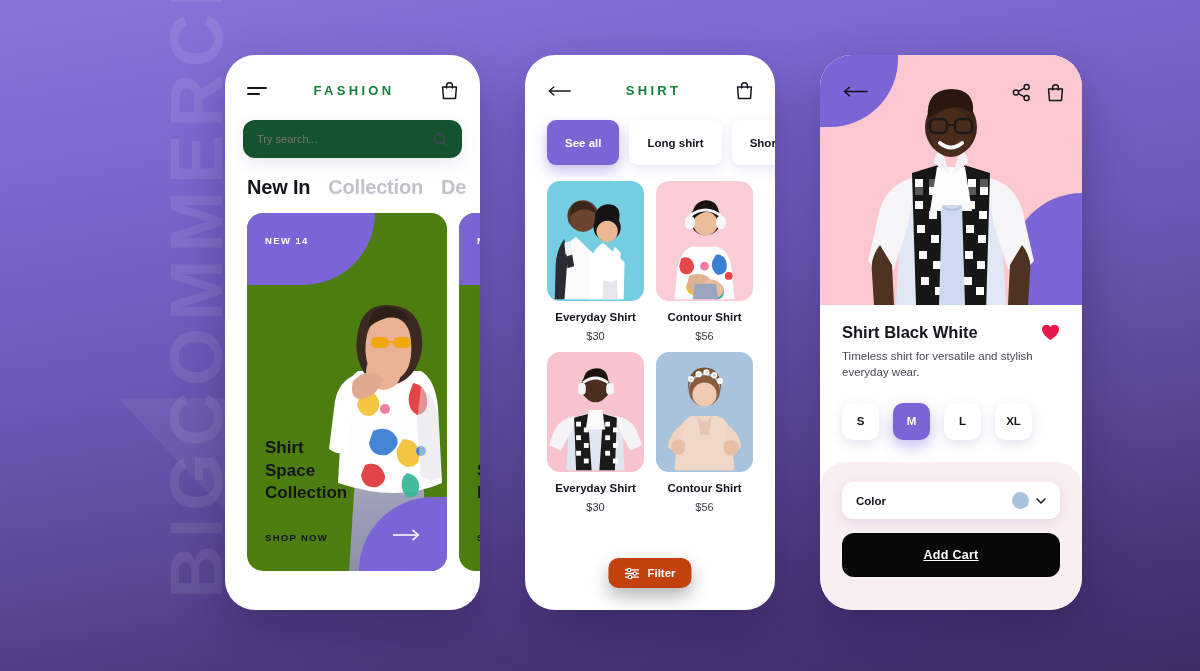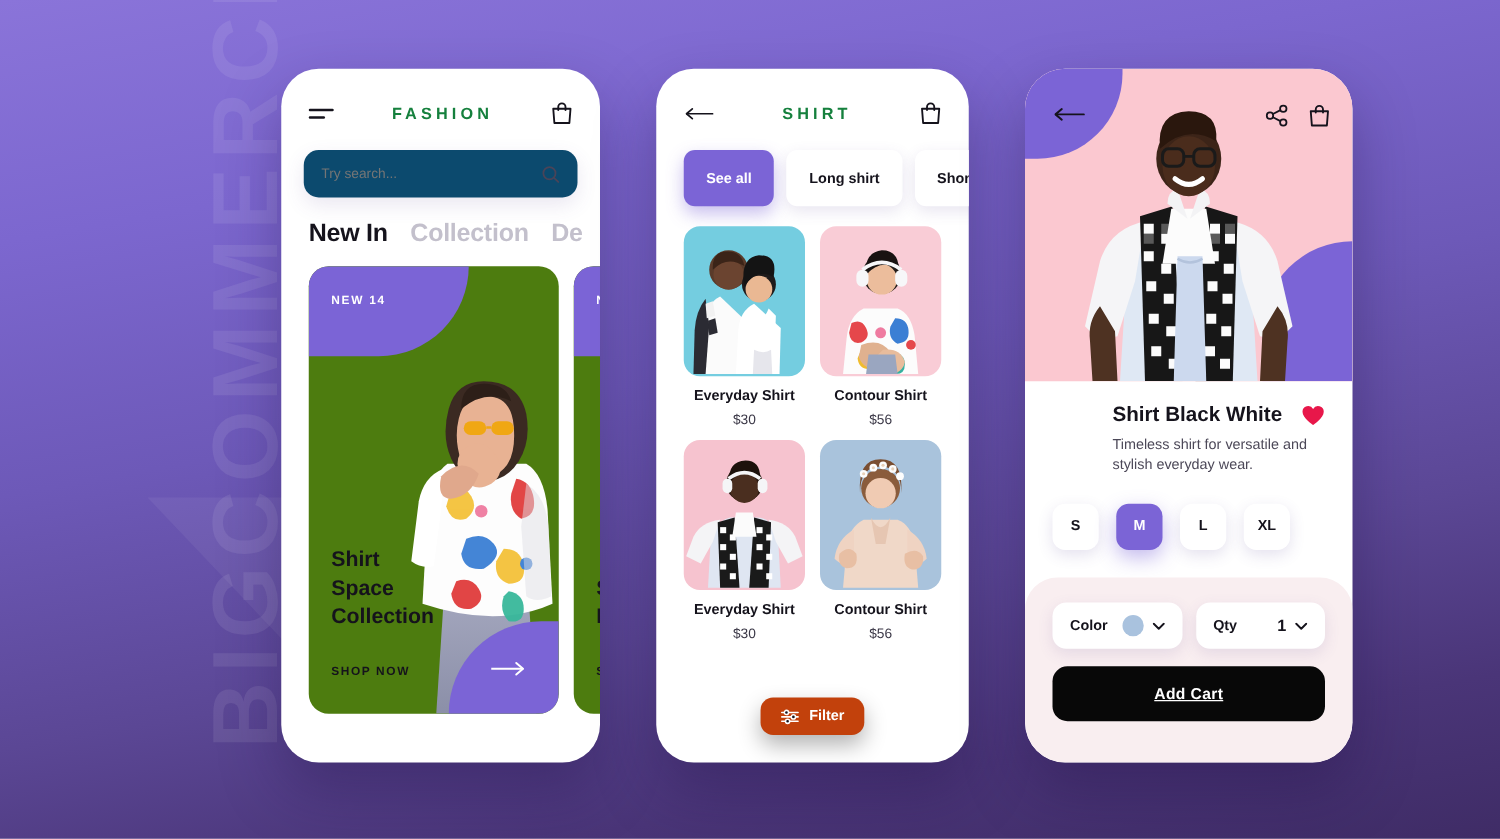--- a/index.html
+++ b/index.html
@@ -37,21 +37,21 @@
 
   
   .topbar { display:flex; align-items:center; justify-content:space-between; padding:26px 22px 0 22px; }
   .title { font-size:13px; font-weight:700; letter-spacing:3.3px; color:#15803d; }
   .hamburger { width:20px; display:flex; flex-direction:column; gap:4px; cursor:pointer; }
   .hamburger i { display:block; height:2px; background:#15131c; border-radius:2px; }
   .hamburger i:nth-child(1){ width:20px; }
   .hamburger i:nth-child(2){ width:13px; }
 
   .search {
-    margin:20px 18px 0 18px; height:38px; border-radius:12px; background:#0c4a6e;
+    margin:20px 18px 0 18px; height:38px; border-radius:12px; background:#14532d;
     box-shadow:0 6px 16px rgba(90,70,150,0.13); display:flex; align-items:center;
     padding:0 14px; justify-content:space-between;
   }
   .search input { border:0; outline:0; font-size:11px; color:#9b96ab; flex:1;
     font-family:"Liberation Sans",sans-serif; background:transparent; }
 
   .tabs { display:flex; gap:18px; padding:18px 0 0 22px; align-items:baseline; overflow:hidden; white-space:nowrap; }
   .tab { font-size:20px; font-weight:700; color:#c3c0cc; letter-spacing:-0.2px; cursor:pointer; }
   .tab.active { color:#15131c; }
 
@@ -108,21 +108,21 @@
 
   
   .p3img { position:relative; width:100%; height:250px; background:#fbc8d0; overflow:hidden; }
   .p3img .blob-tl { position:absolute; left:0; top:0; width:78px; height:72px;
     background:#7b64d6; border-bottom-right-radius:68px; }
   .p3img .blob-br { position:absolute; right:0; bottom:0; width:72px; height:112px;
     background:#7b64d6; border-top-left-radius:82px; }
   .p3icons { position:absolute; right:18px; top:28px; display:flex; gap:16px; z-index:5; }
   .p3back { position:absolute; left:22px; top:30px; z-index:5; cursor:pointer; }
 
-  .p3info { padding:18px 22px 0 22px; position:relative;margin-left:48px; }
+  .p3info { padding:18px 22px 0 22px; position:relative; }
   .p3name { font-size:16.5px; font-weight:700; color:#15131c; }
   .p3desc { font-size:11.5px; color:#4c4858; line-height:1.42; margin-top:6px; }
   .p3heart { position:absolute; right:22px; top:19px; cursor:pointer; }
 
   .sizes { display:flex; gap:14px; padding:22px 22px 0 22px; }
   .size {
     width:37px; height:37px; border-radius:10px; background:#fff;
     box-shadow:0 4px 12px rgba(90,70,150,0.16);
     display:flex; align-items:center; justify-content:center;
     font-size:11.5px; font-weight:700; color:#15131c; cursor:pointer;
@@ -493,25 +493,16 @@
     <div class="selrow">
       <div class="sel">
         <span class="lbl">Color</span>
         <span class="right">
           <span class="swatch"></span>
           <svg width="10" height="6" viewBox="0 0 10 6" fill="none">
             <path d="M1 1l4 4 4-4" stroke="#15131c" stroke-width="1.5" stroke-linecap="round" stroke-linejoin="round"></path>
           </svg>
         </span>
       </div>
-      <div class="sel">
-        <span class="lbl">Qty</span>
-        <span class="right">
-          <span class="qtyval">1</span>
-          <svg width="10" height="6" viewBox="0 0 10 6" fill="none">
-            <path d="M1 1l4 4 4-4" stroke="#15131c" stroke-width="1.5" stroke-linecap="round" stroke-linejoin="round"></path>
-          </svg>
-        </span>
-      </div>
     </div>
     <div class="addcart">Add Cart</div>
   </div>
 </div>
 
 </body></html>

